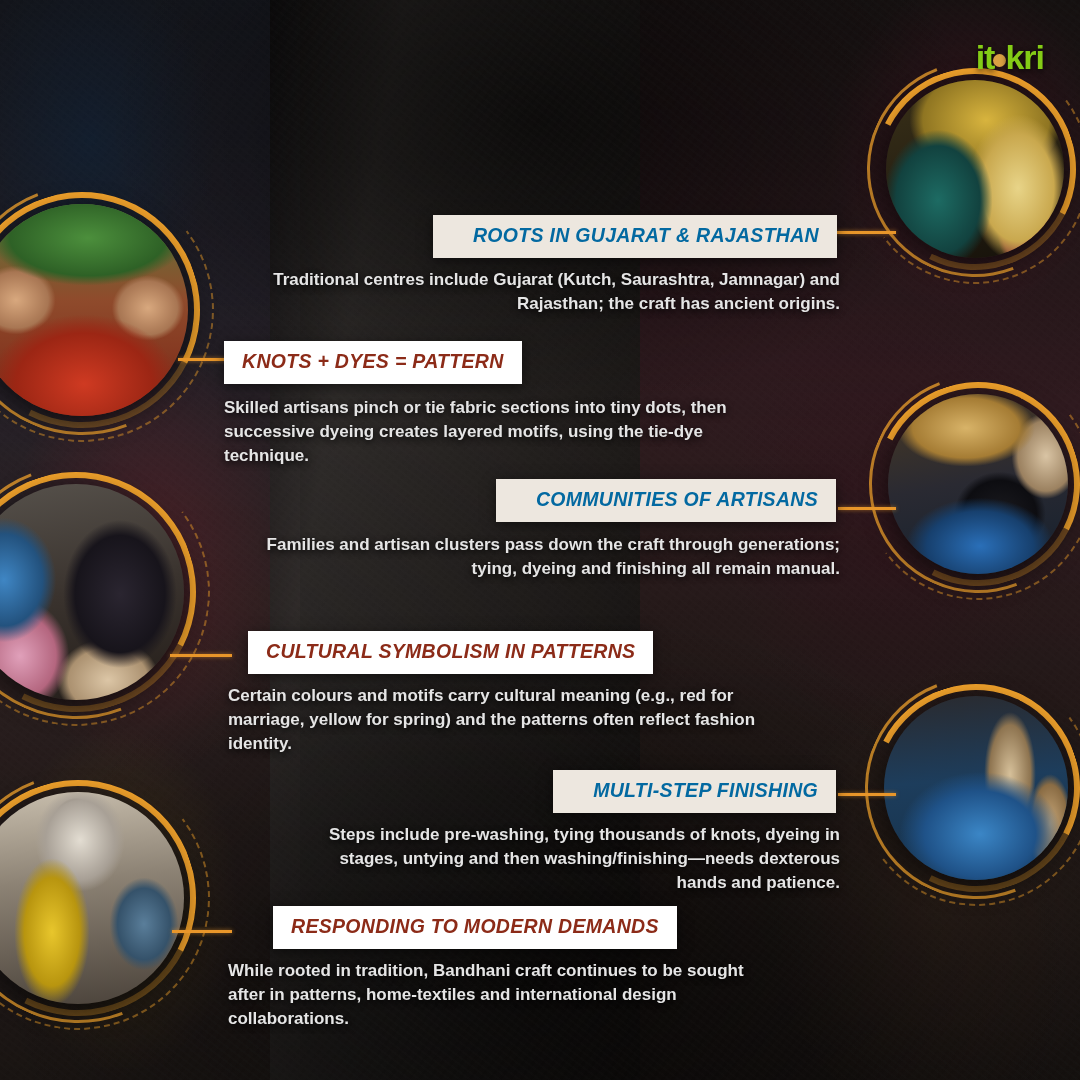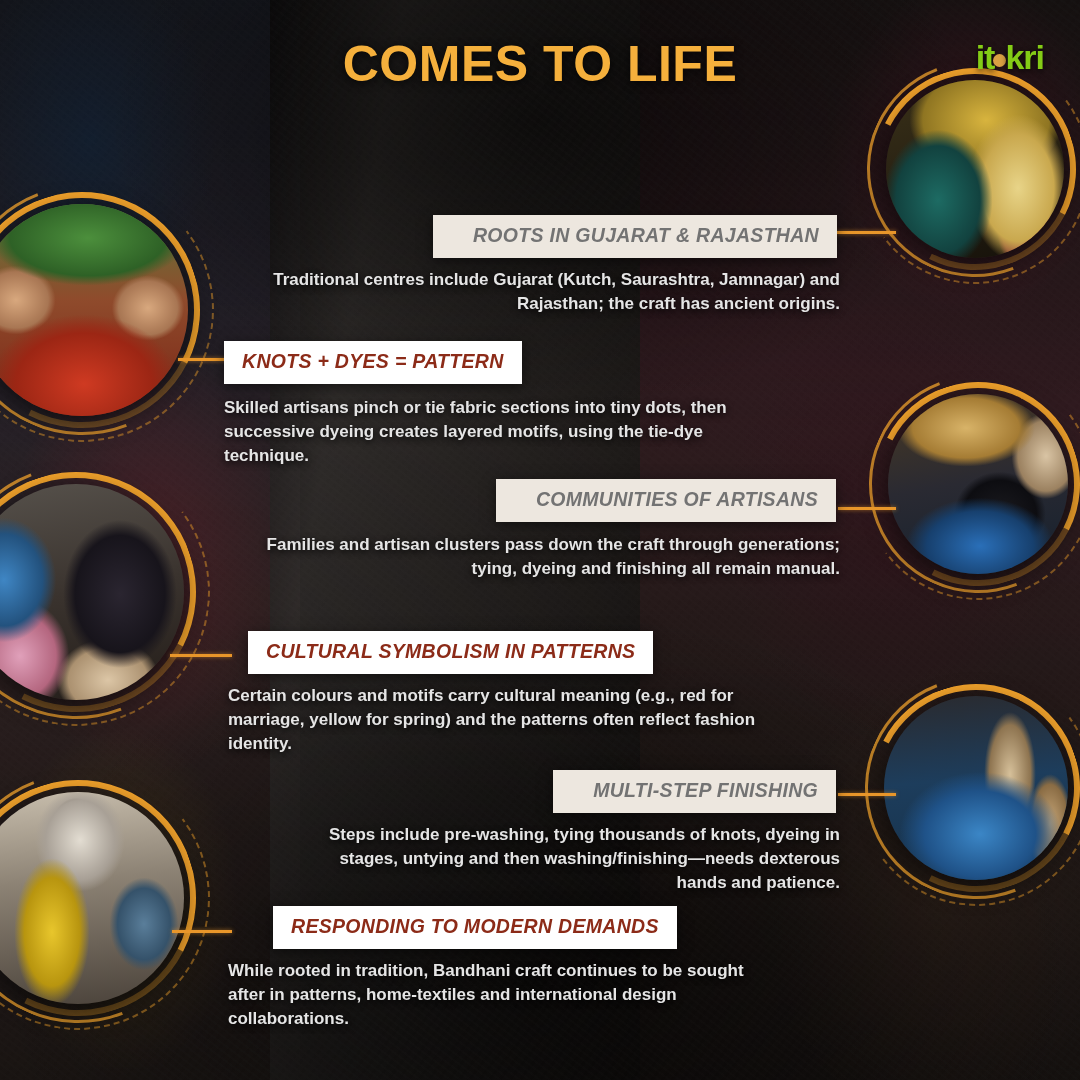--- a/index.html
+++ b/index.html
@@ -107,21 +107,21 @@
   }
 
   
   .pill {
     position:absolute; z-index:7;
     padding:9px 18px 11px;
     font-size:19.5px; font-weight:bold; font-style:italic;
     letter-spacing:.3px; white-space:nowrap;
     box-shadow:0 3px 12px rgba(0,0,0,.5);
   }
-  .pill.cream { background:#EDE7DF; color:#737373;padding-left:40px; }
+  .pill.cream { background:#EDE7DF; color:#0369a1;padding-left:40px; }
   .pill.amber { background:#ffffff; color:#8C2B18; }
 
   
   .body {
     position:absolute; z-index:7;
     color:#e5e5e5; font-size:17px; font-weight:bold; line-height:1.42;
     text-shadow:0 2px 7px rgba(0,0,0,.9);
   }
   .body.right { text-align:right; }
   .body.left  { text-align:left; }
@@ -131,21 +131,20 @@
 
 <div id="bg">
   <div class="bgL"></div>
   <div class="bgC"></div>
   <div class="bgR"></div>
   <div class="bgVeil"></div>
   <div class="bgNoise"></div>
 </div>
 
 <h1 id="title">
-  <span class="l2">COMES TO LIFE</span>
 </h1>
 
 <div id="logo" title="itokri">
   <span>it</span><span class="dot"></span><span>kri</span>
 </div>
 
 <div class="photo" style="left:874px; top:68px; width:202px; height:202px;">
   <div class="ring3"></div>
   <div class="ring2"></div>
   <div class="ring"></div>

